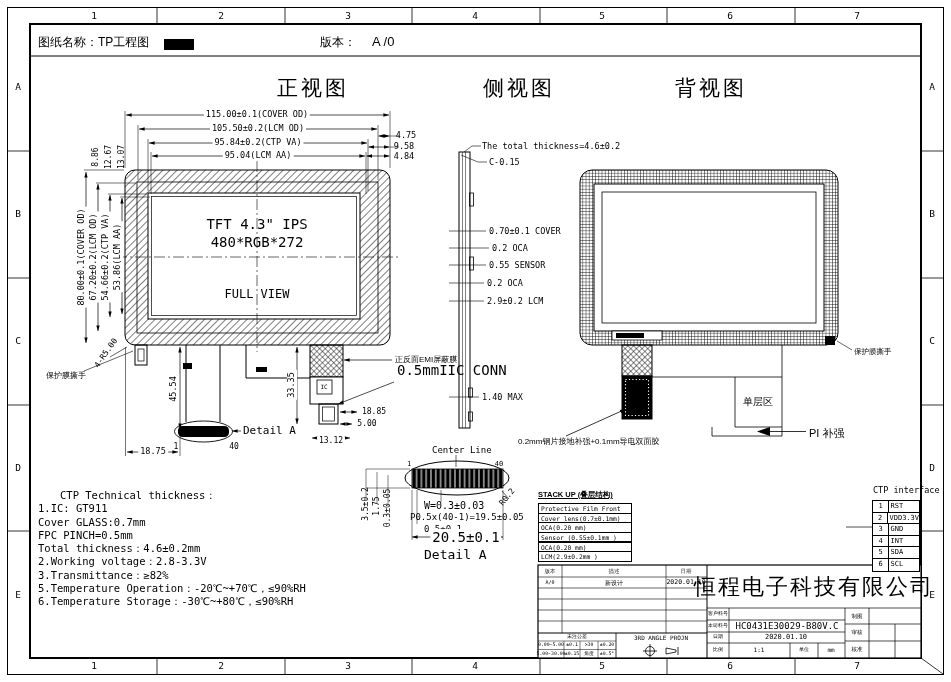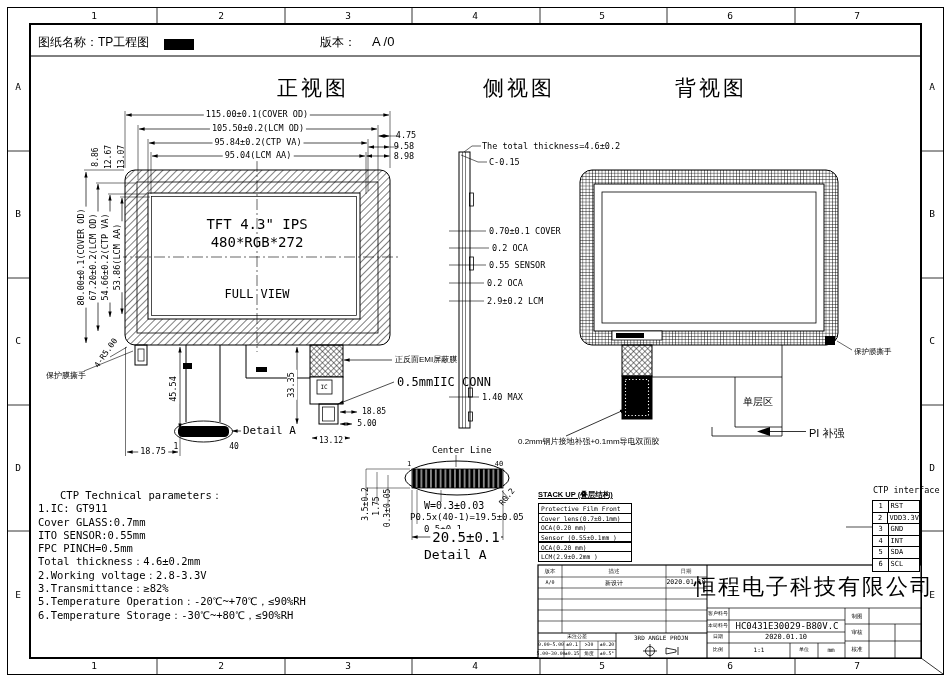--- a/index.html
+++ b/index.html
@@ -287,42 +287,42 @@
 <div class="lab t s vt" style="left:313px;top:88px">正视图</div>
 <div class="lab t s vt" style="left:519px;top:88px">侧视图</div>
 <div class="lab t s vt" style="left:711px;top:88px">背视图</div>
 
 <div class="lab t bg" style="left:257px;top:115px">115.00±0.1(COVER OD)</div>
 <div class="lab t bg" style="left:258px;top:129px">105.50±0.2(LCM OD)</div>
 <div class="lab t bg" style="left:258px;top:143px">95.84±0.2(CTP VA)</div>
 <div class="lab t bg" style="left:258px;top:156px">95.04(LCM AA)</div>
 <div class="lab t" style="left:406px;top:136px">4.75</div>
 <div class="lab t" style="left:404px;top:147px">9.58</div>
-<div class="lab t" style="left:404px;top:157px">8.98</div>
+<div class="lab t" style="left:404px;top:157px">4.84</div>
 <div class="lab rot bg" style="left:82px;top:257px">80.00±0.1(COVER OD)</div>
 <div class="lab rot bg" style="left:94px;top:257px">67.20±0.2(LCM OD)</div>
 <div class="lab rot bg" style="left:106px;top:257px">54.66±0.2(CTP VA)</div>
 <div class="lab rot bg" style="left:118px;top:257px">53.86(LCM AA)</div>
 <div class="lab rot" style="left:96px;top:157px;font-size:8px">8.86</div>
 <div class="lab rot" style="left:109px;top:157px;font-size:8px">12.67</div>
 <div class="lab rot" style="left:122px;top:157px;font-size:8px">13.07</div>
 <div class="lab t" style="left:257px;top:224px;font-size:14px">TFT 4.3" IPS</div>
 <div class="lab t" style="left:257px;top:242px;font-size:14px">480*RGB*272</div>
 <div class="lab t" style="left:257px;top:295px;font-size:12px">FULL VIEW</div>
 <div class="lab" style="left:106px;top:353px;font-size:8px;transform:translate(-50%,-50%) rotate(-55deg)">4-R5.00</div>
 <div class="lab s" style="left:46px;top:371px;font-size:8px">保护膜撕手</div>
 <div class="lab rot bg" style="left:174px;top:389px">45.54</div>
 <div class="lab t bg" style="left:153px;top:452px">18.75</div>
 <div class="lab" style="left:243px;top:425px;font-size:11px">Detail A</div>
 <div class="lab t" style="left:176px;top:447px;font-size:8px">1</div>
 <div class="lab t" style="left:234px;top:447px;font-size:8px">40</div>
 <div class="lab rot bg" style="left:292px;top:385px">33.35</div>
 <div class="lab s" style="left:395px;top:355px;font-size:8px">正反面EMI屏蔽膜</div>
 <div class="lab t" style="left:324px;top:387px;font-size:6px">IC</div>
-<div class="lab" style="left:397px;top:376px;font-size:12px">0.5mmIIC CONN</div>
+<div class="lab" style="left:397px;top:362px;font-size:14px">0.5mmIIC CONN</div>
 <div class="lab t bg" style="left:374px;top:412px;font-size:8px">18.85</div>
 <div class="lab t bg" style="left:367px;top:424px;font-size:8px">5.00</div>
 <div class="lab t bg" style="left:331px;top:441px;font-size:8px">13.12</div>
 
 <div class="lab" style="left:482px;top:142px">The total thickness=4.6±0.2</div>
 <div class="lab" style="left:489px;top:158px">C-0.15</div>
 <div class="lab" style="left:489px;top:227px">0.70±0.1 COVER</div>
 <div class="lab" style="left:492px;top:244px">0.2 OCA</div>
 <div class="lab" style="left:489px;top:261px">0.55 SENSOR</div>
 <div class="lab" style="left:487px;top:279px">0.2 OCA</div>
@@ -341,24 +341,23 @@
 <div class="lab" style="left:410px;top:512px;font-size:9px">P0.5x(40-1)=19.5±0.05</div>
 <div class="lab" style="left:424px;top:524px;font-size:9px">0.5±0.1</div>
 <div class="lab t bg" style="left:466px;top:537px;font-size:14px">20.5±0.1</div>
 <div class="lab rot" style="left:366px;top:504px;font-size:8px">3.5±0.2</div>
 <div class="lab rot" style="left:377px;top:506px;font-size:8px">1.75</div>
 <div class="lab rot" style="left:388px;top:508px;font-size:8px">0.3±0.05</div>
 <div class="lab" style="left:507px;top:497px;font-size:8px;transform:translate(-50%,-50%) rotate(-50deg)">R0.2</div>
 <div class="lab" style="left:424px;top:548px;font-size:13px">Detail A</div>
 
 <div id="params">
-  <div class="ttl">CTP Technical parameters：</div>
+  <div class="ttl">CTP Technical thickness：</div>
   <div>1.IC:    GT911</div>
   <div>Cover GLASS:0.7mm</div>
-  <div>ITO SENSOR:0.55mm</div>
   <div>FPC PINCH=0.5mm</div>
   <div>Total thickness：4.6±0.2mm</div>
   <div>2.Working voltage：2.8-3.3V</div>
   <div>3.Transmittance：≥82%</div>
   <div>5.Temperature Operation：-20℃~+70℃，≤90%RH</div>
   <div>6.Temperature Storage：-30℃~+80℃，≤90%RH</div>
 </div>
 
 <div class="lab s" id="stacktitle" style="left:538px;top:491px;font-size:7.5px">STACK UP (叠层结构)</div>
 <div id="stackrows">

